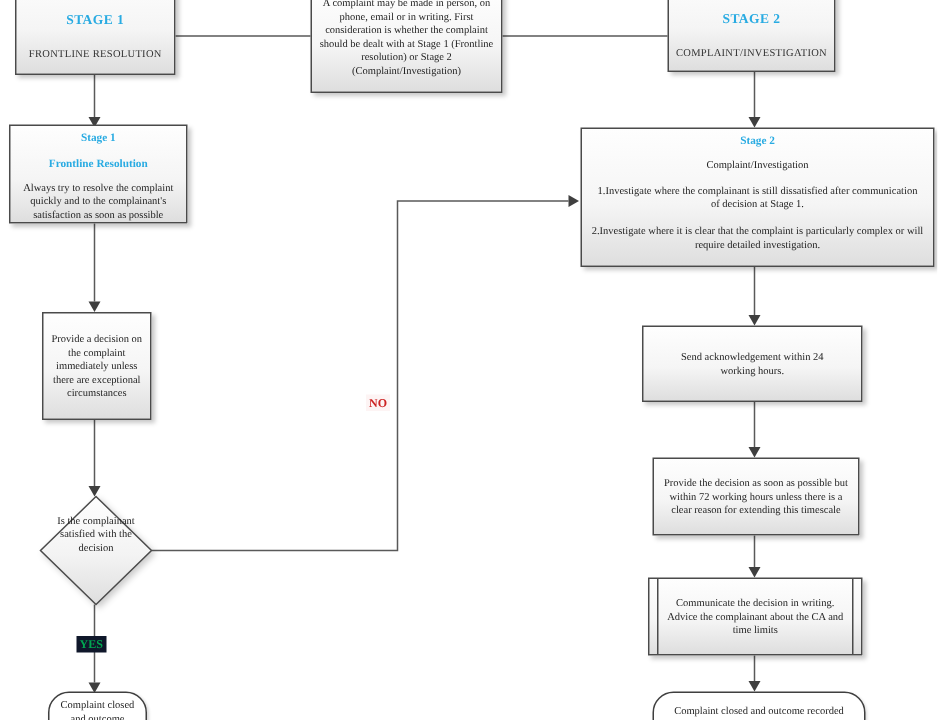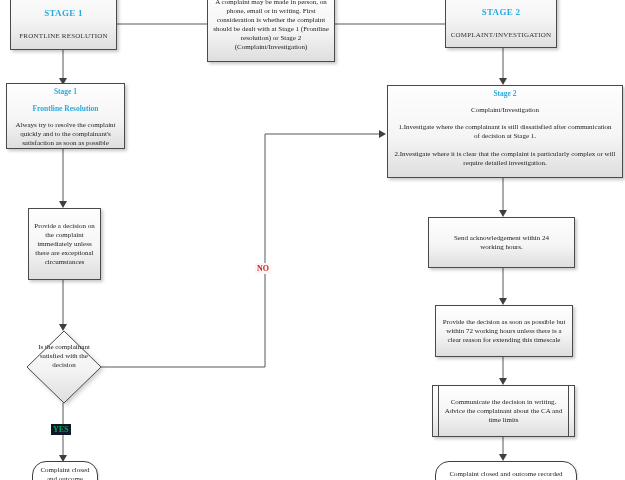--- a/index.html
+++ b/index.html
@@ -48,21 +48,21 @@
     left: 30px; top: 343px; width: 68px;
     text-align: center; font-size: 7px; line-height: 9px; color: #222;
   }
   .edge-label {
     position: absolute;
     font-weight: bold;
     font-size: 8px;
     padding: 1px 2px;
     line-height: 9px;
   }
-  .label-no  { left: 255px; top: 263px; color: #cc2222; background: #fdf4f4; }
+  .label-no  { left: 244px; top: 263px; color: #cc2222; background: #fdf4f4; }
   .label-yes { left: 51px;  top: 424px; color: #00a651; background: #0f172a; }
   .predef-bar {
     position: absolute; top: 0; bottom: 0; width: 0;
     border-left: 1px solid #4a4a4a;
   }
   .flexcenter { display: flex; flex-direction: column; align-items: center; justify-content: center; }
 </style>
 </head>
 <body>
 

